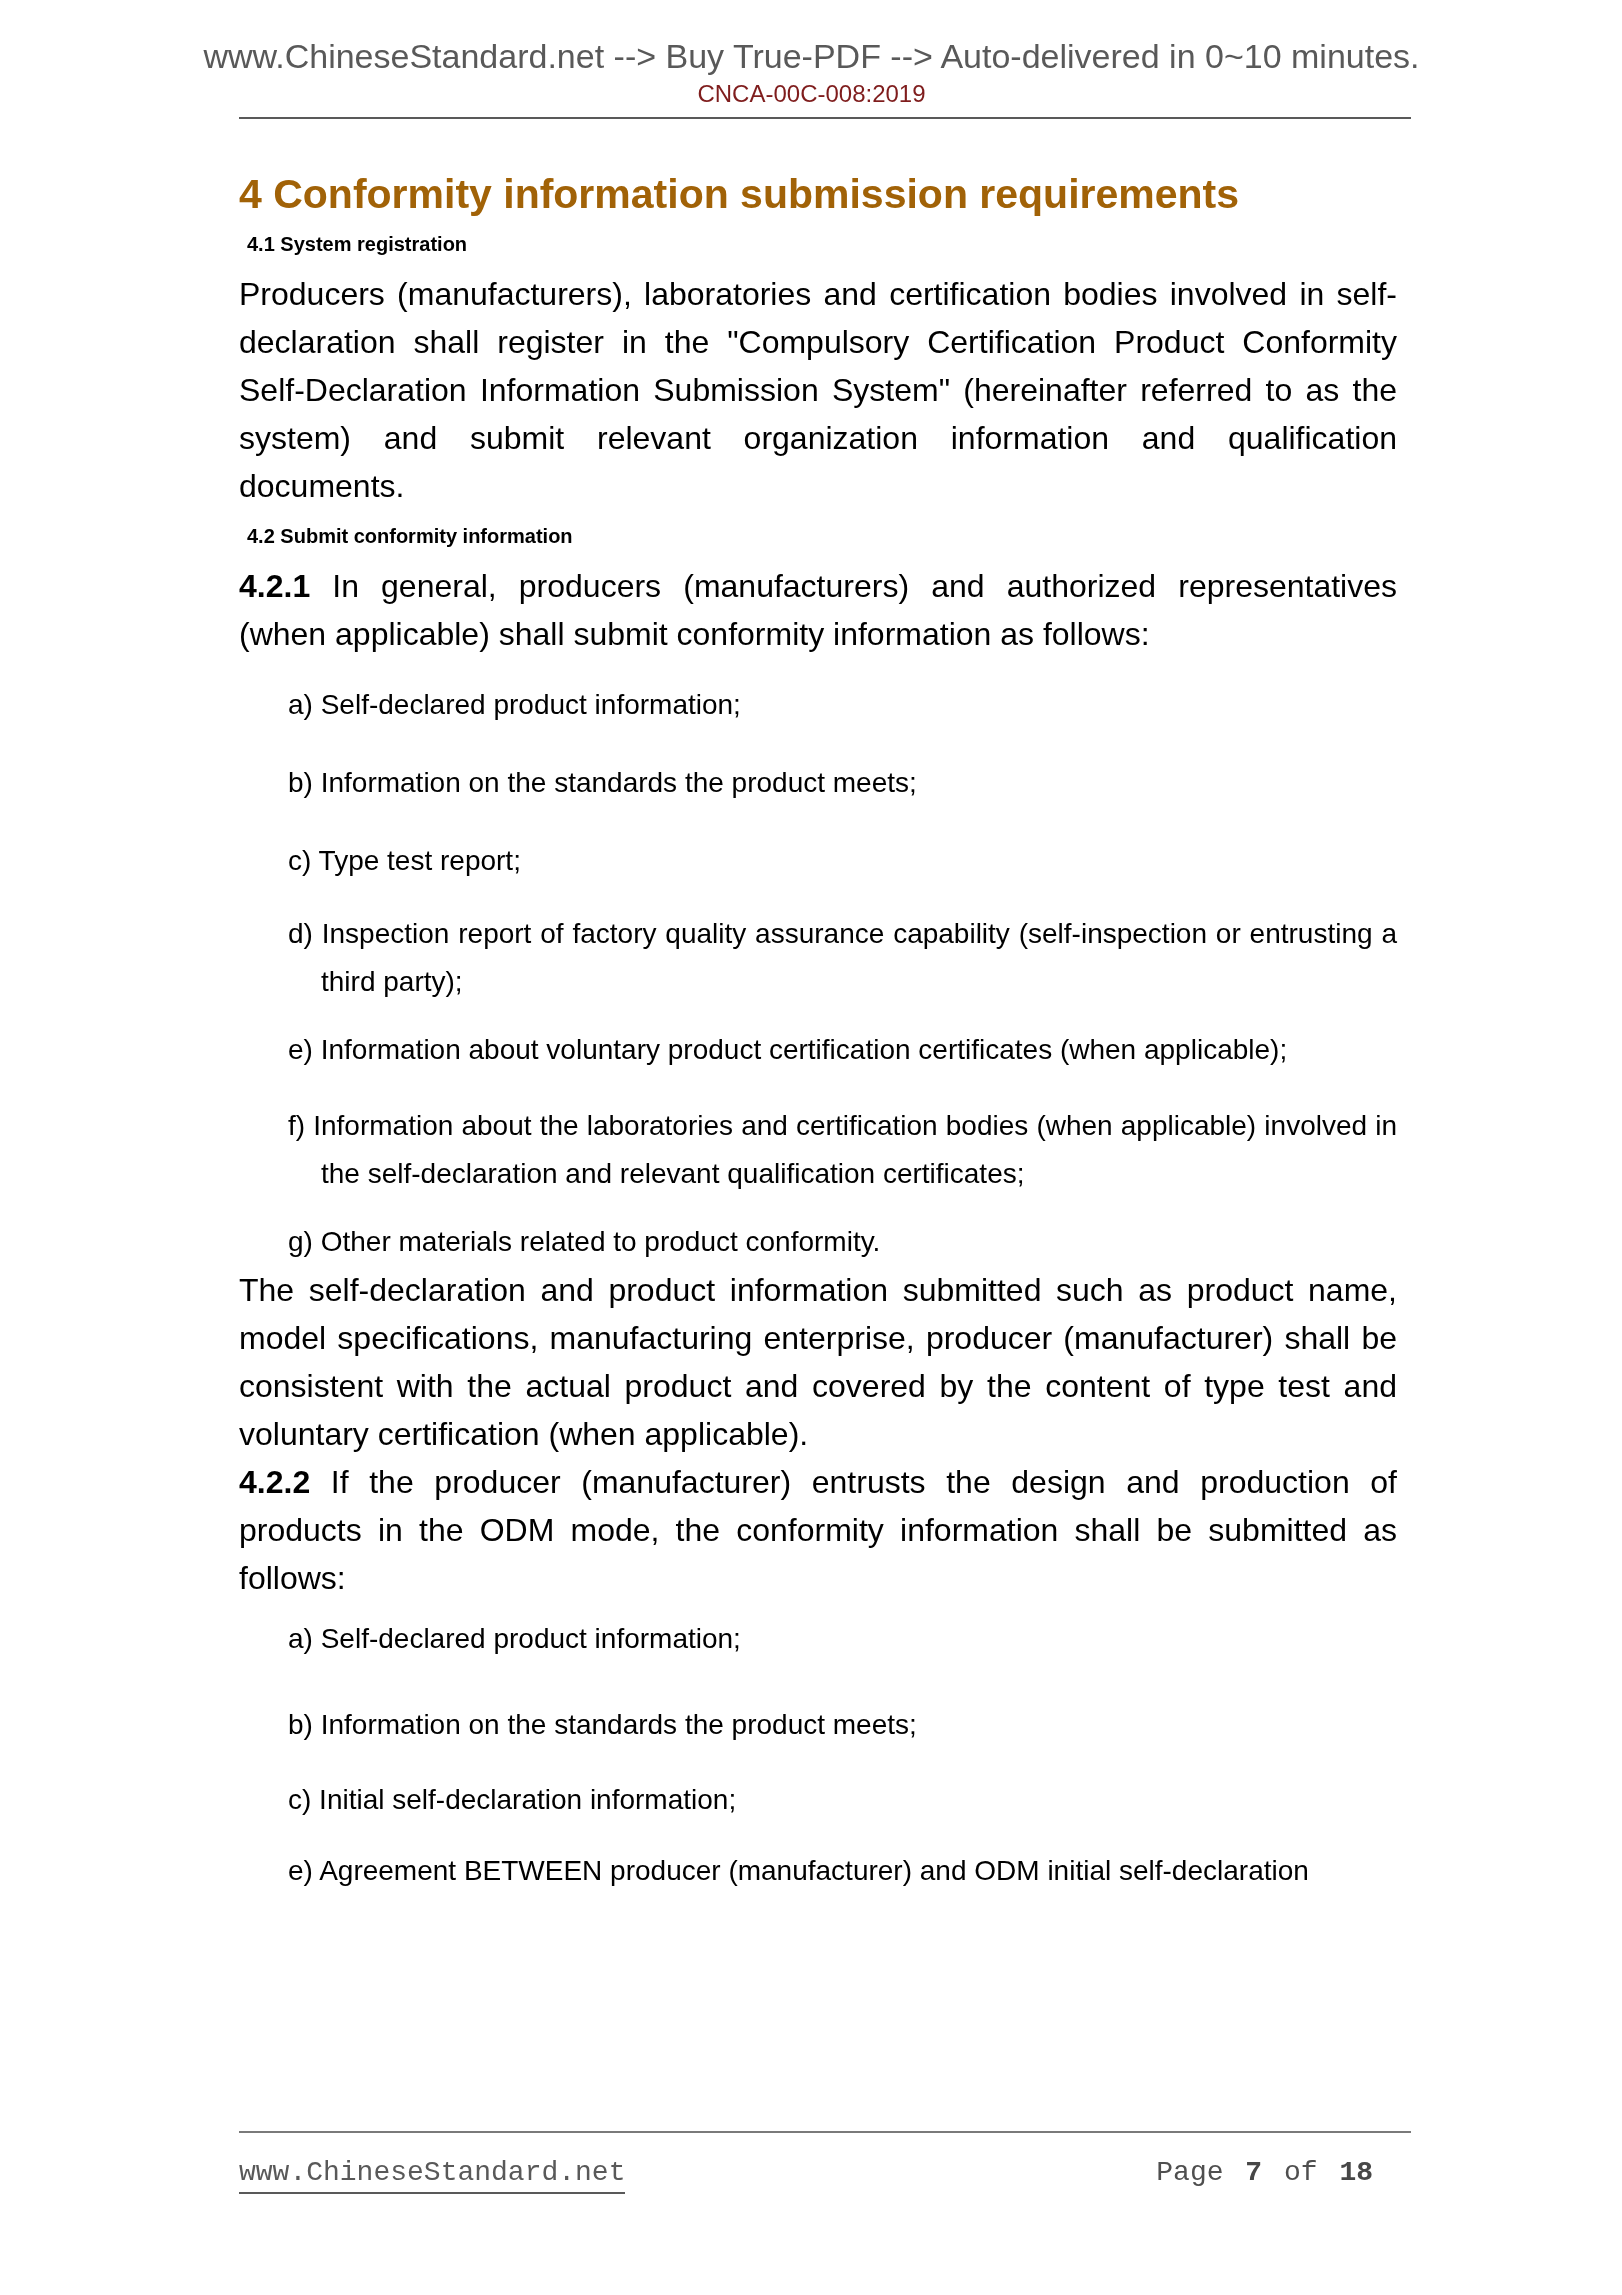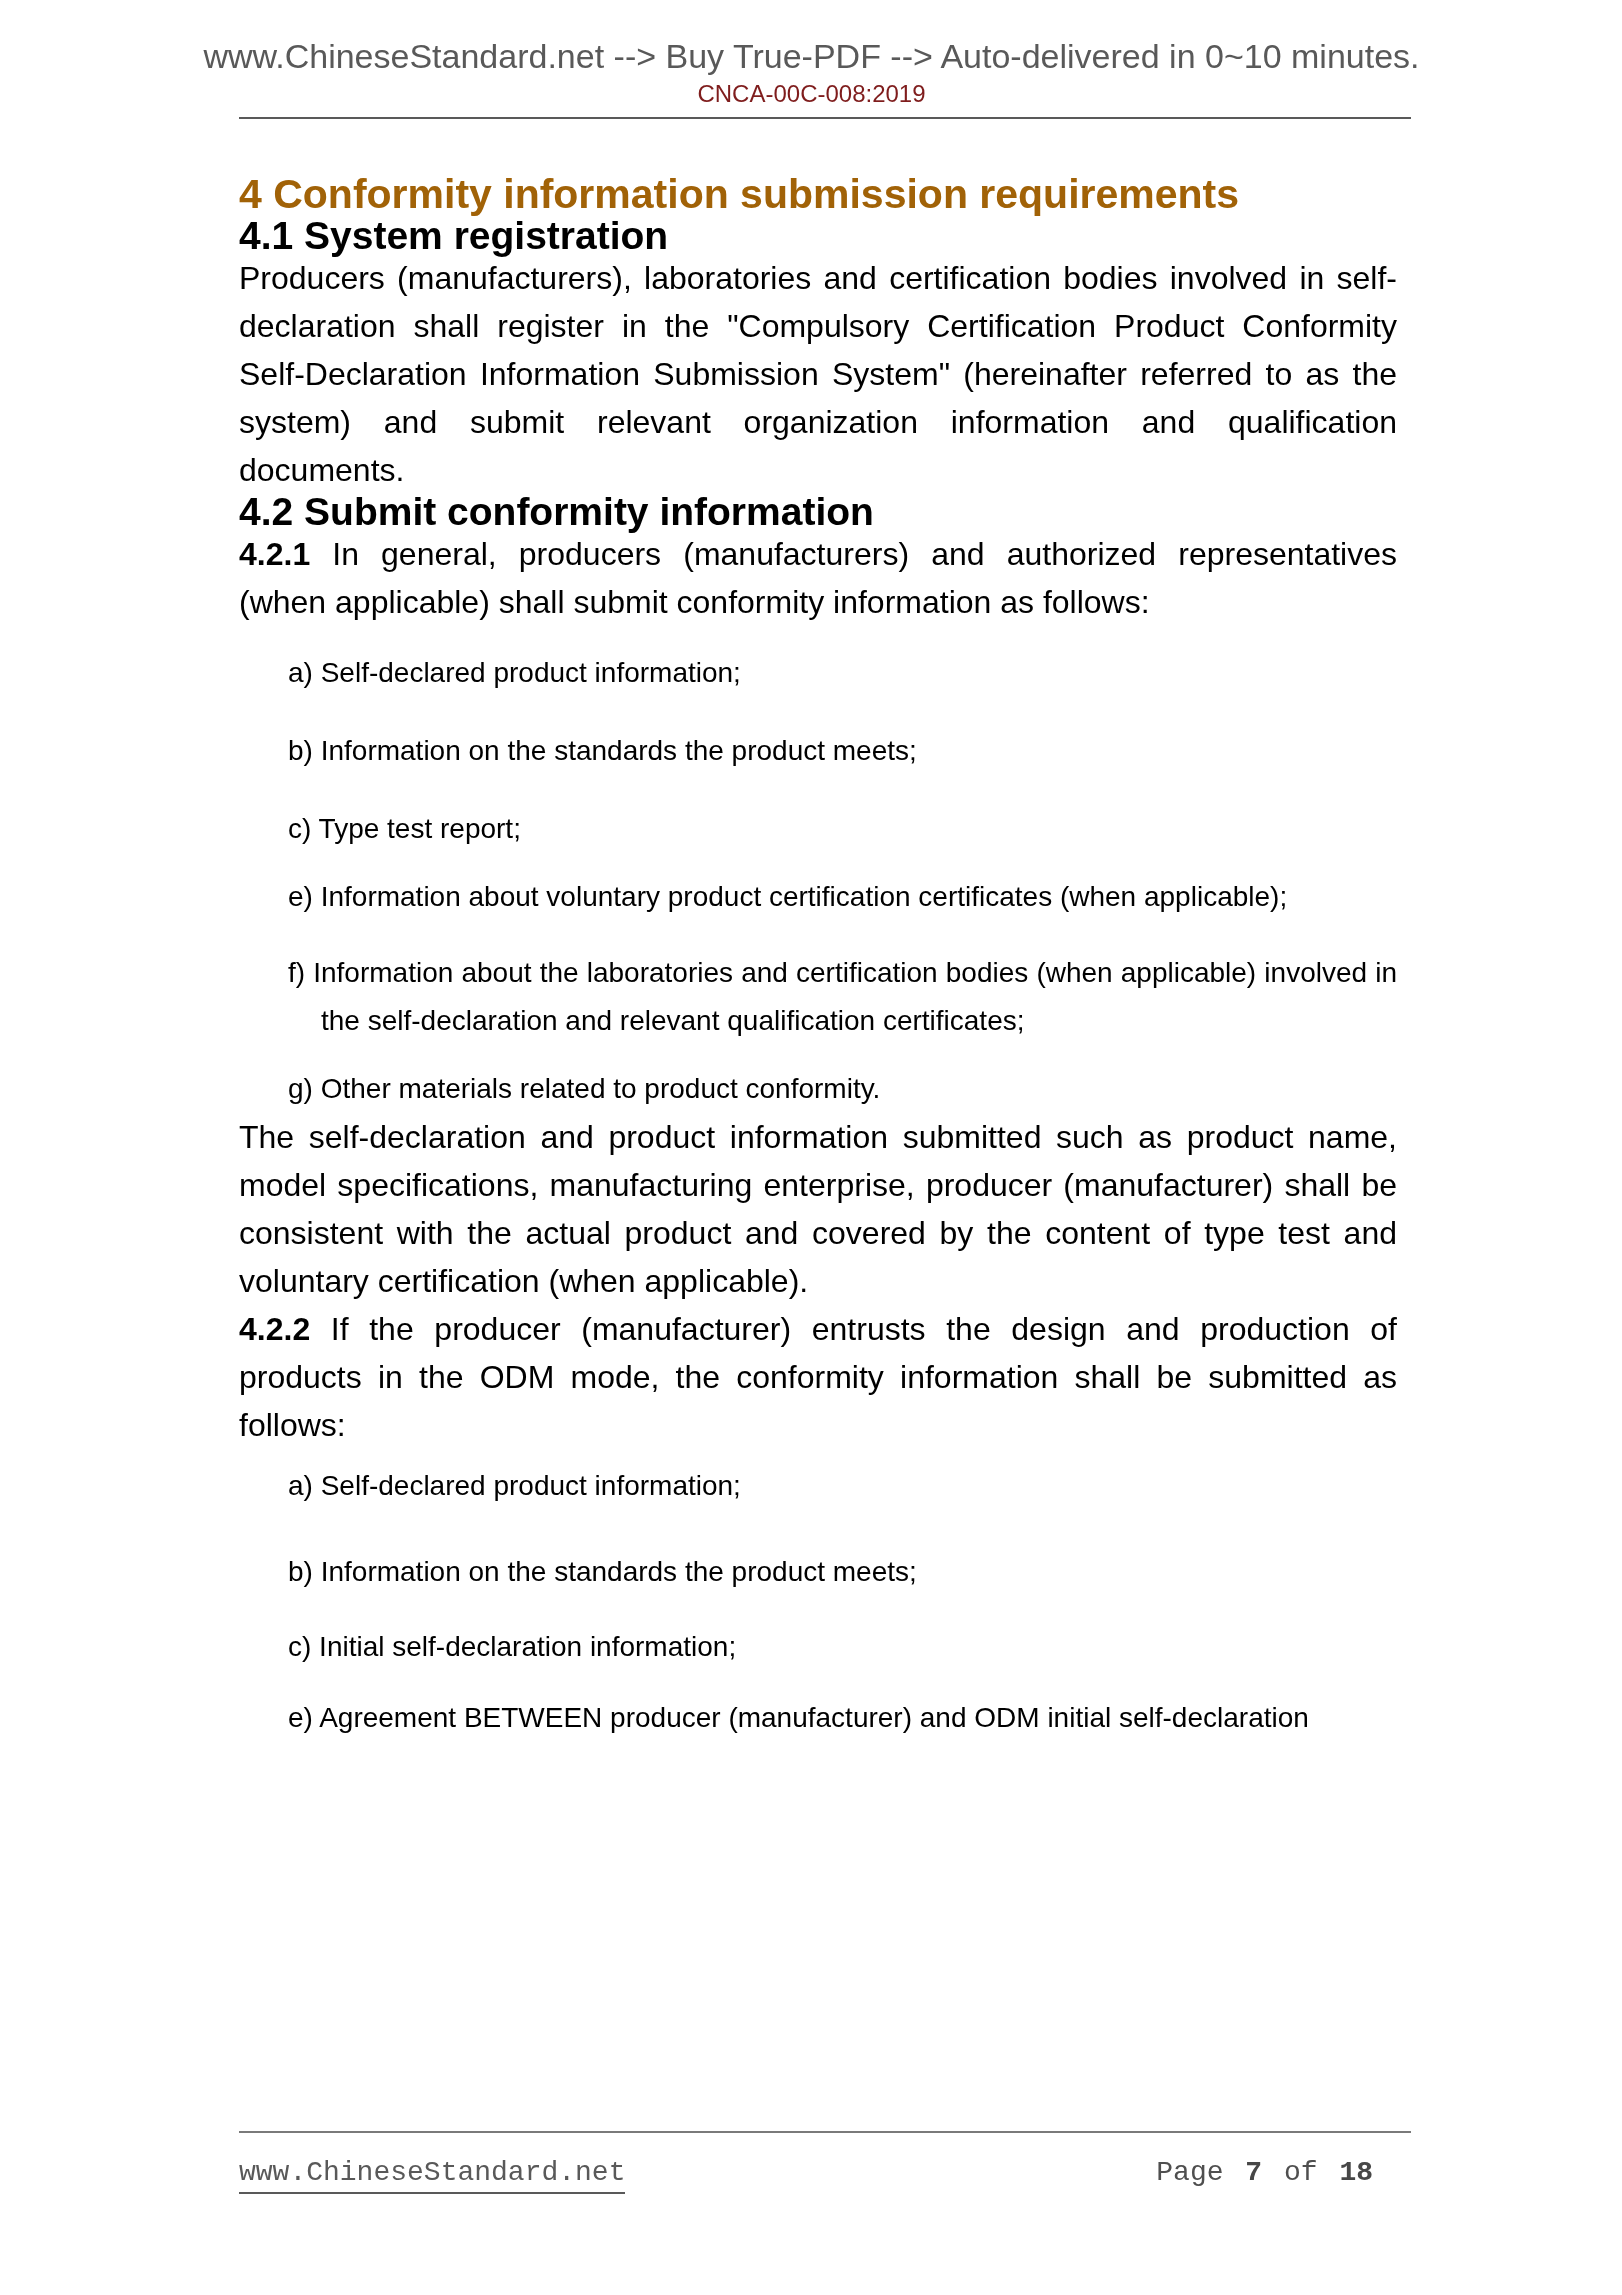--- a/index.html
+++ b/index.html
@@ -44,22 +44,22 @@
     width: 1158px;
   }
   h1.doc-h1 {
     margin: 52px 0 0 0;
     font-size: 41px;
     line-height: 47px;
     font-weight: bold;
     color: #a16207;
   }
   h2.doc-h2 {
-    margin: 0;
-    font-size: 39px;
+    margin: 8px;
+    font-size: 20px;
     line-height: 36px;
     font-weight: bold;
     color: #000;
   }
   p.body {
     margin: 0;
     font-size: 32px;
     line-height: 48px;
     text-align: justify;
     color: #000;
@@ -135,20 +135,21 @@
   <p class="body mt44">Producers (manufacturers), laboratories and certification bodies involved in self-declaration shall register in the "Compulsory Certification Product Conformity Self-Declaration Information Submission System" (hereinafter referred to as the system) and submit relevant organization information and qualification documents.</p>
 
   <h2 class="doc-h2 mt38">4.2 Submit conformity information</h2>
 
   <p class="body mt48"><span class="b">4.2.1</span> <span>In general, producers (manufacturers) and authorized representatives (when applicable) shall submit conformity information as follows:</span></p>
 
   <ul class="items">
     <li class="mt28">a) Self-declared product information;</li>
     <li class="mt36">b) Information on the standards the product meets;</li>
     <li class="mt36">c) Type test report;</li>
+    <li class="mt30">d) Inspection report of factory quality assurance capability (self-inspection or entrusting a third party);</li>
     <li class="mt24">e) Information about voluntary product certification certificates (when applicable);</li>
     <li class="mt34">f) Information about the laboratories and certification bodies (when applicable) involved in the self-declaration and relevant qualification certificates;</li>
     <li class="mt24">g) Other materials related to product conformity.</li>
   </ul>
 
   <p class="body mt28">The self-declaration and product information submitted such as product name, model specifications, manufacturing enterprise, producer (manufacturer) shall be consistent with the actual product and covered by the content of type test and voluntary certification (when applicable).</p>
 
   <p class="body mt24"><span class="b">4.2.2</span> <span>If the producer (manufacturer) entrusts the design and production of products in the ODM mode, the conformity information shall be submitted as follows:</span></p>
 
   <ul class="items">

